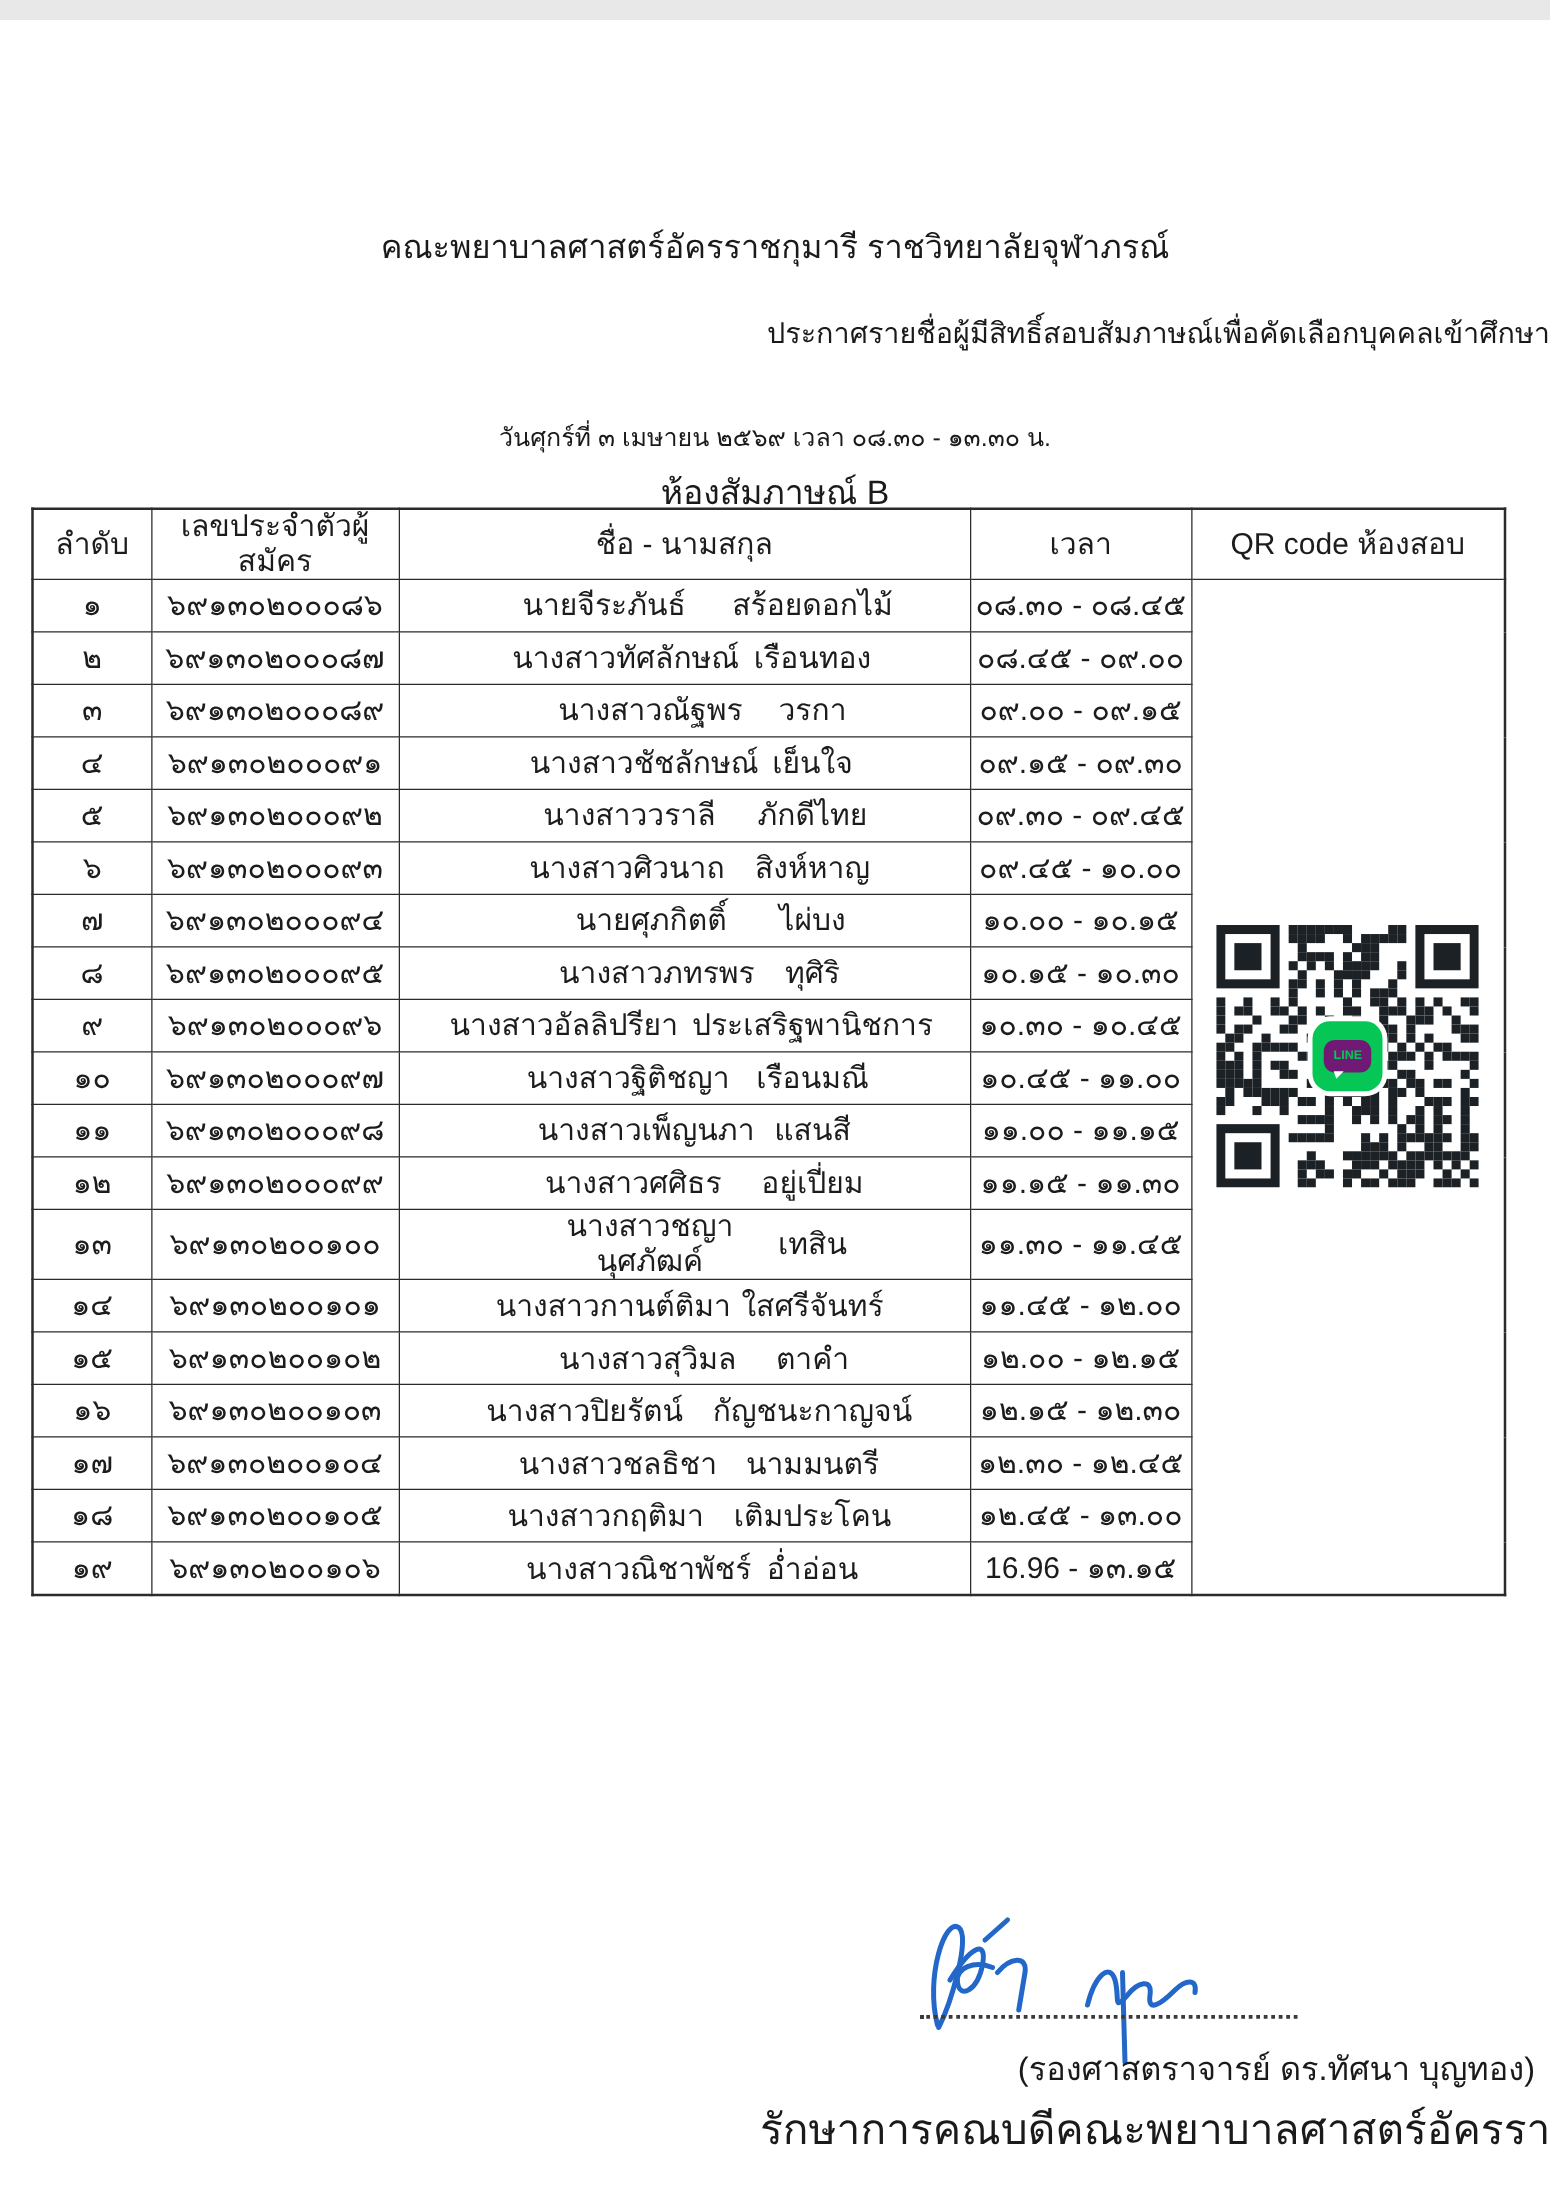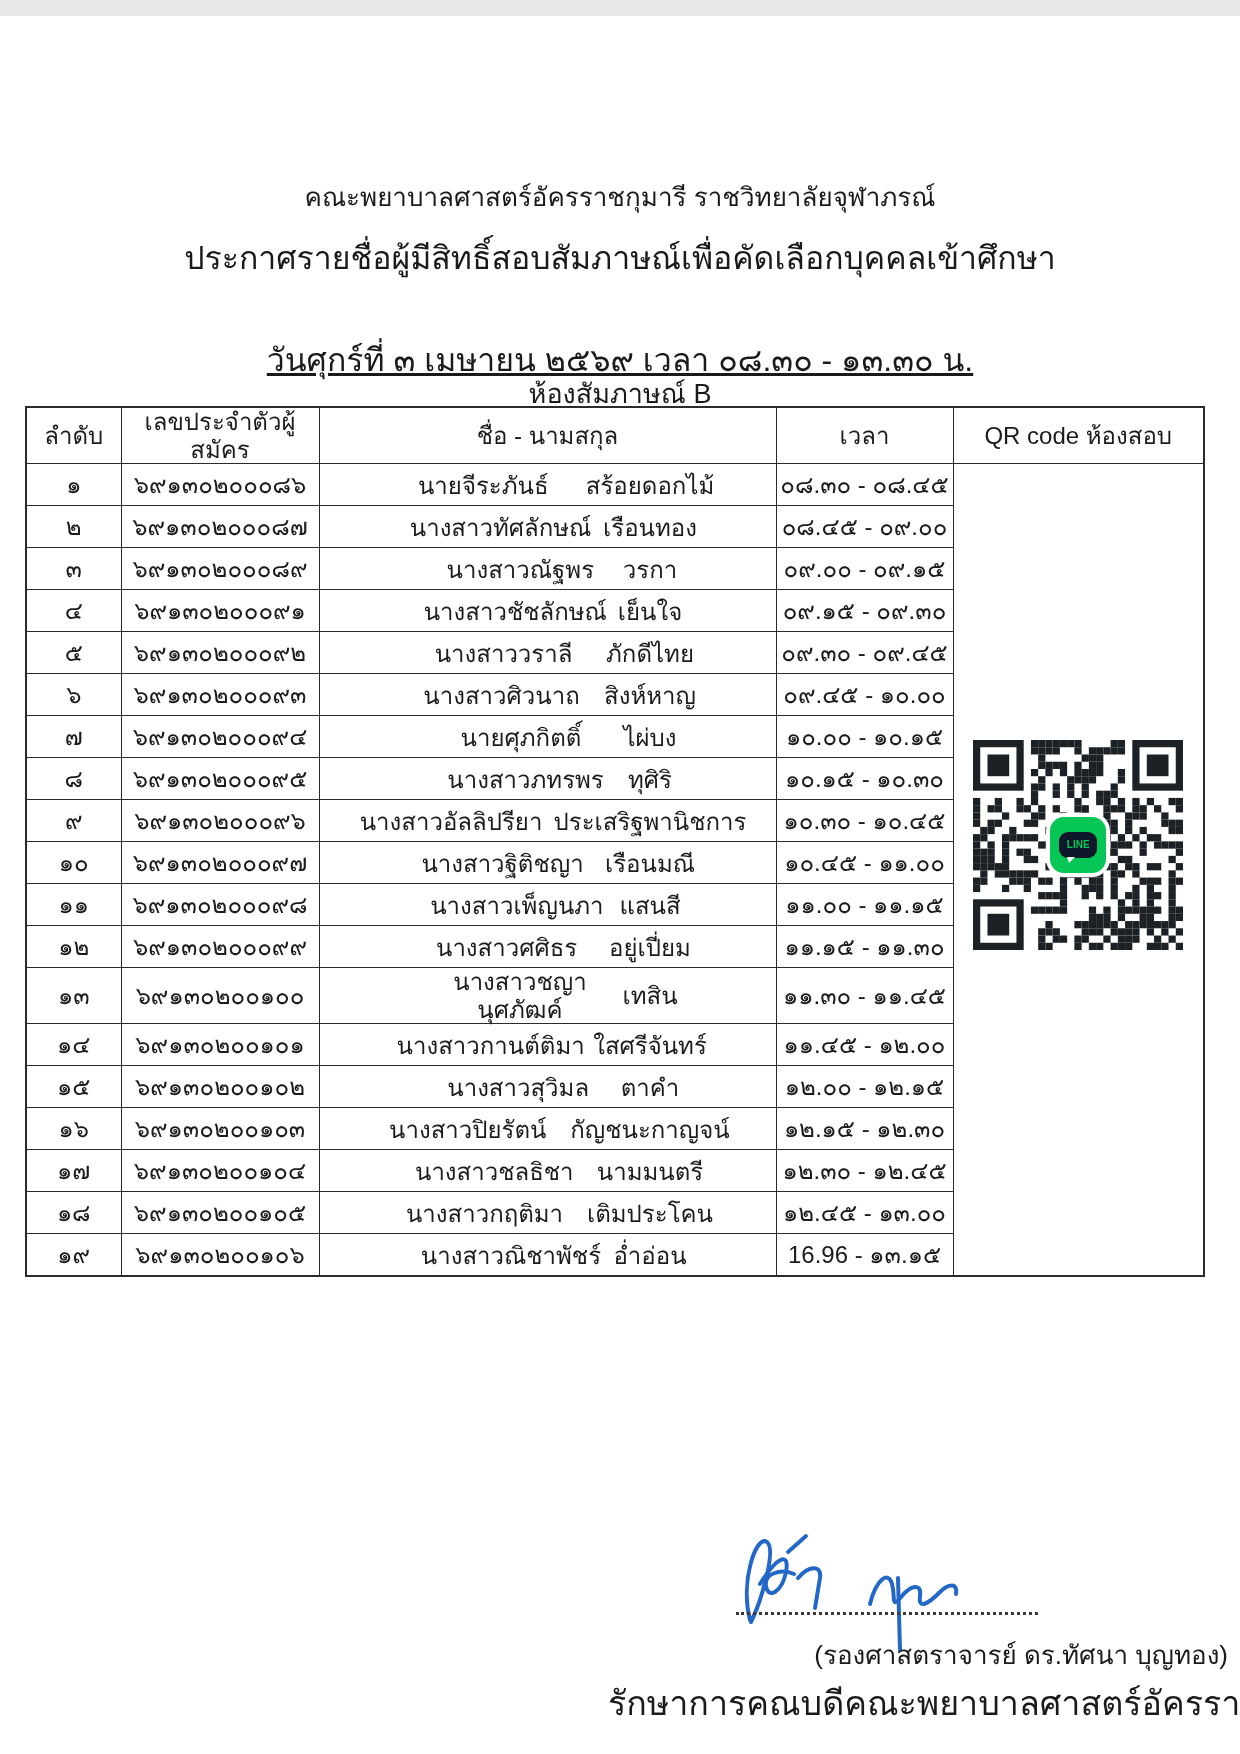--- a/index.html
+++ b/index.html
@@ -7,23 +7,23 @@
     position:relative;
     width:1240px;height:1754px;
     margin:16px auto;
     background:#ffffff;
     font-family:"Liberation Sans","DejaVu Sans",sans-serif;
     color:#1a1a1a;
     overflow:hidden;
   }
   .center-line{position:absolute;left:0;width:1240px;text-align:center;white-space:nowrap;}
   .t1{top:160px;font-size:26px;}
-  .t2{top:216px;font-size:32px;}
+  .t2{top:232px;font-size:23px;text-align:right;}
   .t3{top:274px;font-size:26px;}
-  .t4{top:318px;font-size:32px;text-decoration:underline;}
+  .t4{top:318px;font-size:20px;}
   .t5{top:356px;font-size:27px;}
 
   table.roster{
     position:absolute;left:25px;top:390px;
     width:1178px;
     border-collapse:collapse;
     table-layout:fixed;
     font-size:24px;
     color:#1c1c1c;
   }
@@ -41,21 +41,21 @@
   td.qr-cell{vertical-align:middle;text-align:center;}
   .qr-wrap{position:relative;width:210px;height:210px;margin:0 auto;margin-top:-50px;}
   .qr-wrap svg{width:210px;height:210px;display:block;}
   .line-logo{
     position:absolute;left:77px;top:77px;width:56px;height:56px;
     border-radius:14px;
     display:flex;align-items:center;justify-content:center;
     box-shadow:0 0 0 4px #ffffff;
   }
   .line-bubble{
-    width:38px;height:26px;background:#0f172a;border-radius:9px;
+    width:38px;height:26px;background:#701a75;border-radius:9px;
     display:flex;align-items:center;justify-content:center;
     position:relative;
   }
   .line-bubble:after{
     content:"";position:absolute;left:7px;bottom:-5px;
     border-left:4px solid transparent;border-right:4px solid transparent;
     border-top:6px solid #ffffff;
     transform:skewX(-18deg);
   }
   .line-bubble span{font-size:10px;font-weight:bold;letter-spacing:0;}

